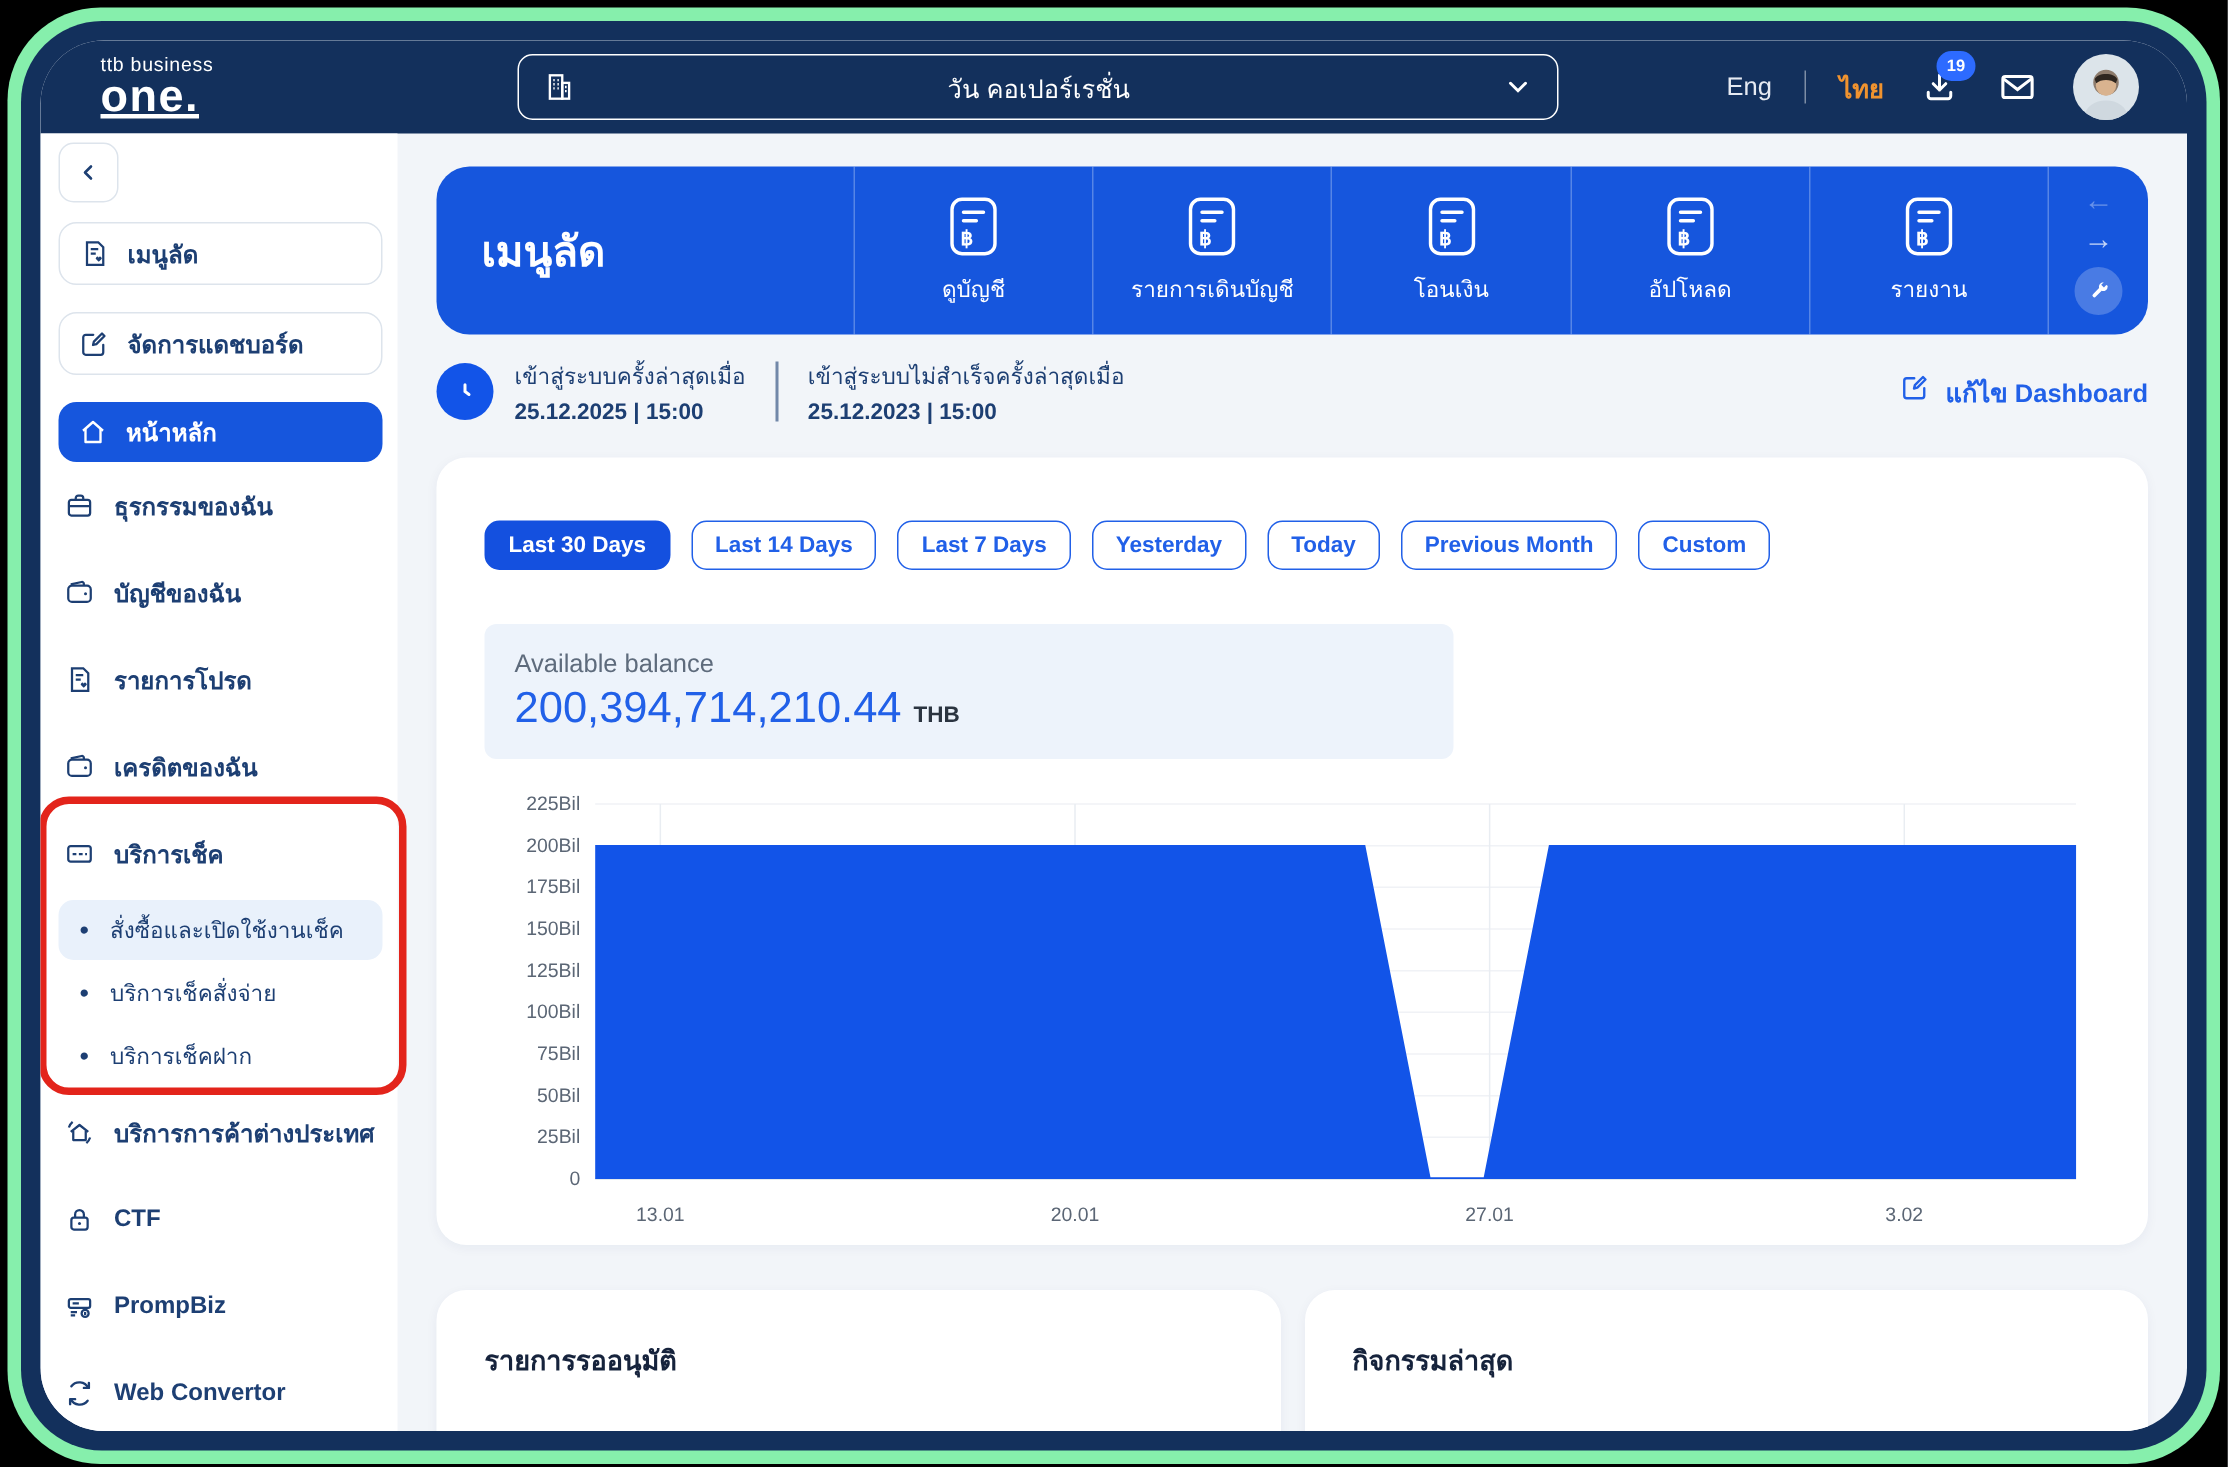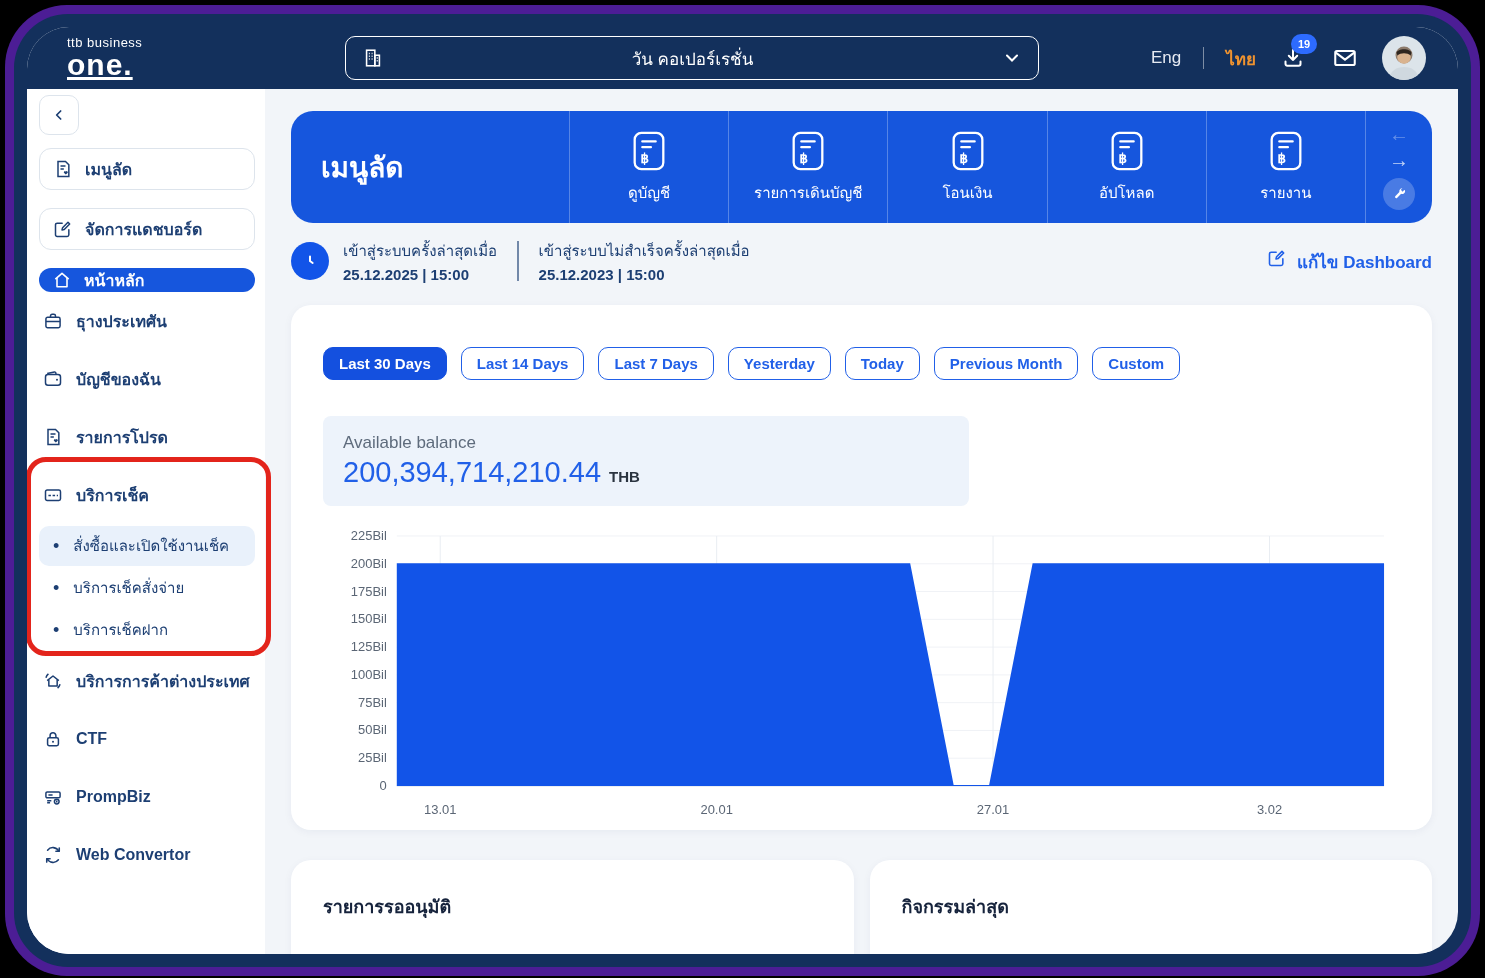--- a/index.html
+++ b/index.html
@@ -1,18 +1,18 @@
 <!DOCTYPE html>
 <html><head>
 <meta charset="utf-8">
 <style>
   html,body{margin:0;padding:0;background:#000;width:1485px;height:978px;overflow:hidden;
     font-family:"Liberation Sans","DejaVu Sans",sans-serif;}
   .device{position:absolute;left:5px;top:5px;right:5px;bottom:2px;}
-  .rim{height:100%;box-sizing:border-box;border-radius:62px;background:#4c1d95;padding:9px;}
+  .rim{height:100%;box-sizing:border-box;border-radius:62px;background:#86efac;padding:9px;}
   .bezel{height:100%;box-sizing:border-box;border-radius:54px;background:#13305C;padding:13px;}
   .screen{height:100%;box-sizing:border-box;border-radius:42px;background:#F2F5F9;overflow:hidden;
     display:flex;flex-direction:column;}
   
   .topbar{height:62px;background:#13305C;display:flex;align-items:center;padding:0 26px;flex:0 0 auto;color:#fff;}
   .logo{display:flex;flex-direction:column;line-height:1;margin-left:14px;width:190px;}
   .logo .brand{font-size:13px;letter-spacing:.5px;color:#fff;}
   .logo .product{font-size:30px;font-weight:bold;letter-spacing:1px;margin-top:1px;text-decoration:underline;}
   .company{flex:0 0 660px;margin:0 auto;height:42px;border:1.6px solid #fff;border-radius:10px;
     display:flex;align-items:center;padding:0 16px;cursor:pointer;}
@@ -25,21 +25,21 @@
   .badge{position:absolute;top:-9px;right:-9px;min-width:20px;height:20px;border-radius:10px;background:#2D6BFF;
     color:#fff;font-size:11px;font-weight:bold;display:flex;align-items:center;justify-content:center;padding:0 3px;}
   .avatar{width:44px;height:44px;border-radius:50%;background:#DCE4EA;overflow:hidden;display:flex;align-items:flex-end;justify-content:center;cursor:pointer;}
   
   .bodyrow{flex:1;display:flex;min-height:0;}
   .sidebar{width:238px;flex:0 0 238px;background:#fff;padding:6px 10px 0 12px;box-sizing:border-box;overflow:visible;}
   .collapse-btn{width:38px;height:38px;border:1.5px solid #DDE4EC;border-radius:10px;background:#fff;
     display:flex;align-items:center;justify-content:center;cursor:pointer;margin-bottom:13px;}
   .side-boxed{height:40px;border:1.5px solid #DDE4EC;border-radius:12px;display:flex;align-items:center;
     gap:12px;padding:0 13px;margin-bottom:18px;cursor:pointer;color:#1D3F73;font-weight:bold;font-size:16px;}
-  .side-active{height:24px;border-radius:12px;background:#1656DD;color:#fff;display:flex;align-items:center;
+  .side-active{height:40px;border-radius:12px;background:#1656DD;color:#fff;display:flex;align-items:center;
     gap:12px;padding:0 13px;cursor:pointer;font-weight:bold;font-size:16px;margin-bottom:0;}
   .nav-item{height:58px;display:flex;align-items:center;gap:13px;padding:0 4px;cursor:pointer;
     color:#1D3F73;font-weight:bold;font-size:16px;}
   .cheque-group{position:relative;}
   .annotation{position:absolute;left:-13px;right:-16px;top:-9px;bottom:-6px;border:5px solid #E3241B;
     border-radius:20px;pointer-events:none;z-index:6;}
   .sub-item{height:40px;display:flex;align-items:center;gap:14px;padding:0 4px 0 14px;cursor:pointer;
     color:#1D3F73;font-size:15px;border-radius:10px;margin:2px 0;}
   .sub-item.selected{background:#E9F1FB;}
   .bullet{font-size:18px;line-height:1;color:#1D3F73;}
@@ -172,41 +172,49 @@
                   <path d="M6 9.5V20h12V9.5"></path>
           </svg>
           <span>หน้าหลัก</span>
         </div>
 
         <div class="nav-item">
           <svg class="ic" width="20" height="20" viewBox="0 0 24 24" fill="none" stroke="#1D3F73" stroke-width="1.8">
             <rect x="3.5" y="7.5" width="17" height="12.5" rx="2"></rect>
                   <path d="M9 7.5V6a2 2 0 012-2h2a2 2 0 012 2v1.5M3.5 12.5h17"></path>
           </svg>
-          <span>ธุางประเทศัน</span>
+          <span>ธุรกรรมของฉัน</span>
         </div>
 
         <div class="nav-item">
           <svg class="ic" width="20" height="20" viewBox="0 0 24 24" fill="none" stroke="#1D3F73" stroke-width="1.8">
             <rect x="3" y="6.5" width="18" height="13" rx="3"></rect>
                   <path d="M15.5 6.5V5a1.5 1.5 0 00-1.8-1.4L5 5.5"></path>
             <circle cx="16.8" cy="13" r="1.2" fill="#1D3F73" stroke="none"></circle>
           </svg>
           <span>บัญชีของฉัน</span>
         </div>
 
         <div class="nav-item">
           <svg class="ic" width="20" height="20" viewBox="0 0 24 24" fill="none" stroke="#1D3F73" stroke-width="1.8">
             <path d="M6 3h9l4 4v14H6z"></path>
                   <path d="M9 8.5h6M9 12h4"></path>
             <path d="M15.4 18.6l-1.7-1.6a1.25 1.25 0 111.7-1.7 1.25 1.25 0 111.7 1.7z" fill="#1D3F73" stroke="none"></path>
           </svg>
           <span>รายการโปรด</span>
         </div>
 
+        <div class="nav-item">
+          <svg class="ic" width="20" height="20" viewBox="0 0 24 24" fill="none" stroke="#1D3F73" stroke-width="1.8">
+            <rect x="3" y="6.5" width="18" height="13" rx="3"></rect>
+                  <path d="M15.5 6.5V5a1.5 1.5 0 00-1.8-1.4L5 5.5"></path>
+            <circle cx="16.8" cy="13" r="1.2" fill="#1D3F73" stroke="none"></circle>
+          </svg>
+          <span>เครดิตของฉัน</span>
+        </div>
 
         <div class="cheque-group">
           <div class="annotation"></div>
           <div class="nav-item">
             <svg class="ic" width="20" height="20" viewBox="0 0 24 24" fill="none" stroke="#1D3F73" stroke-width="1.8">
               <rect x="3" y="6" width="18" height="12.5" rx="2"></rect>
                     <path d="M6.5 12.5h3M11.5 12.5h3M16.5 12.5h1.5"></path>
             </svg>
             <span>บริการเช็ค</span>
           </div>

